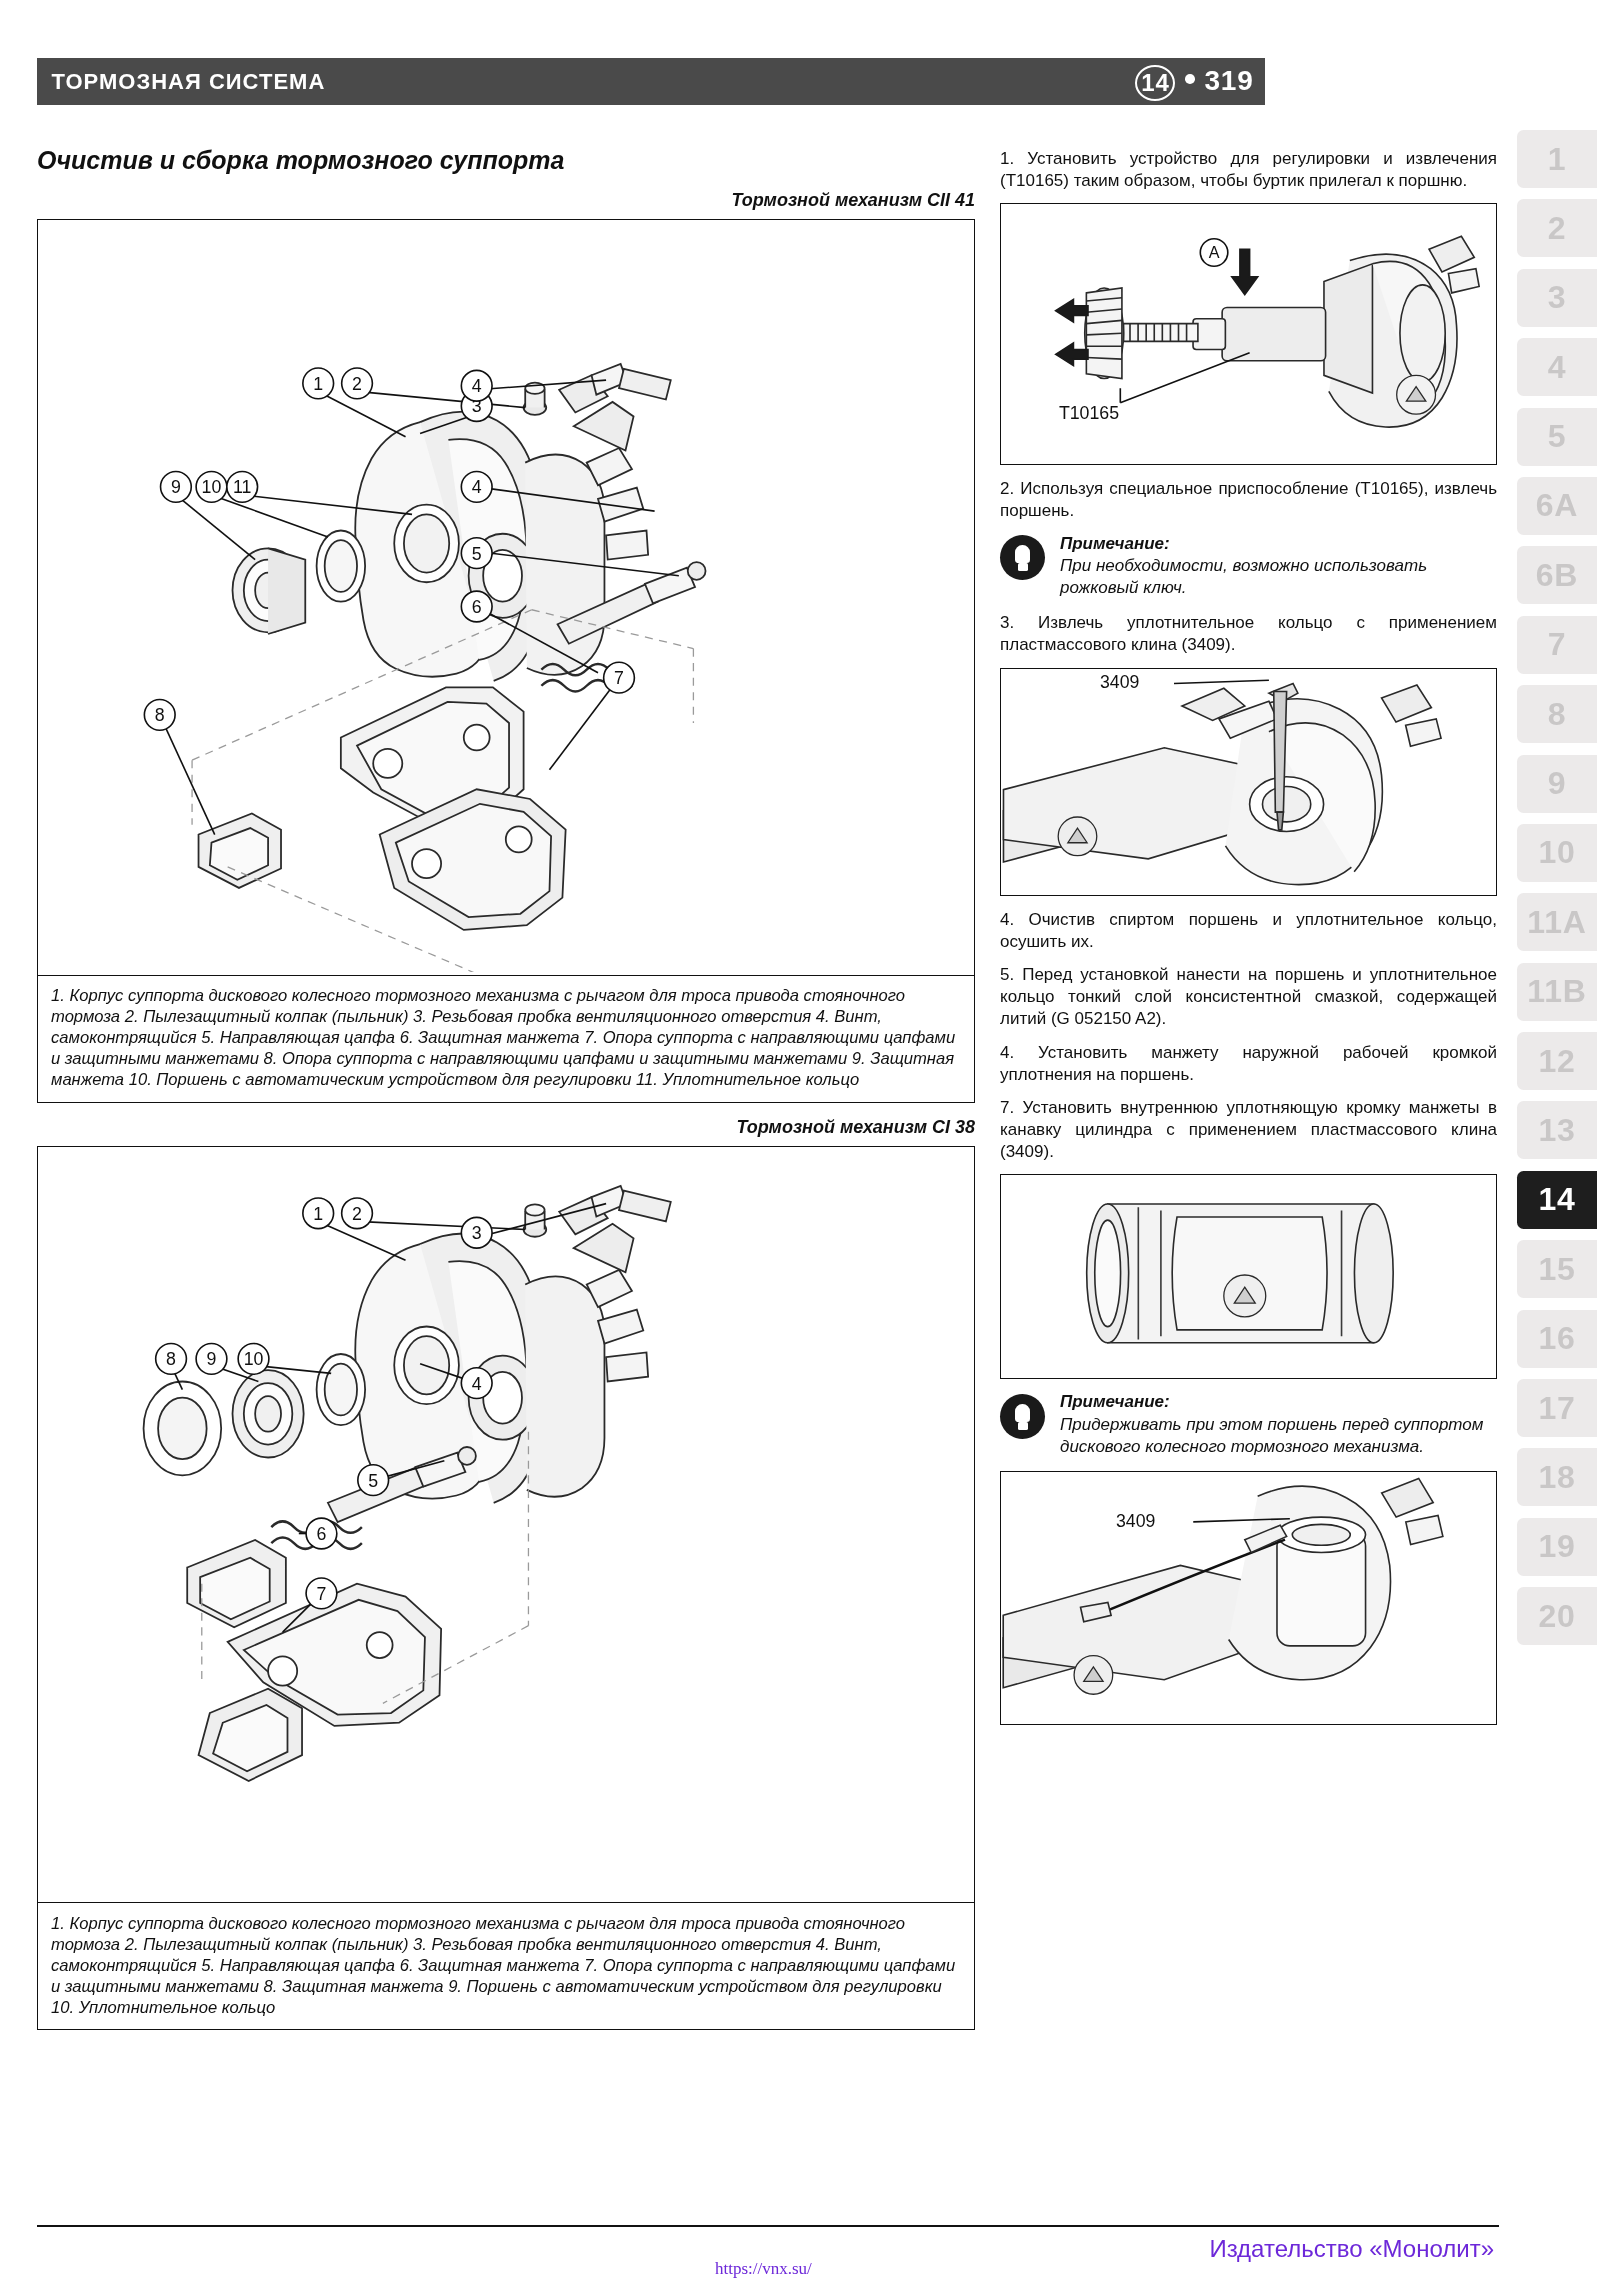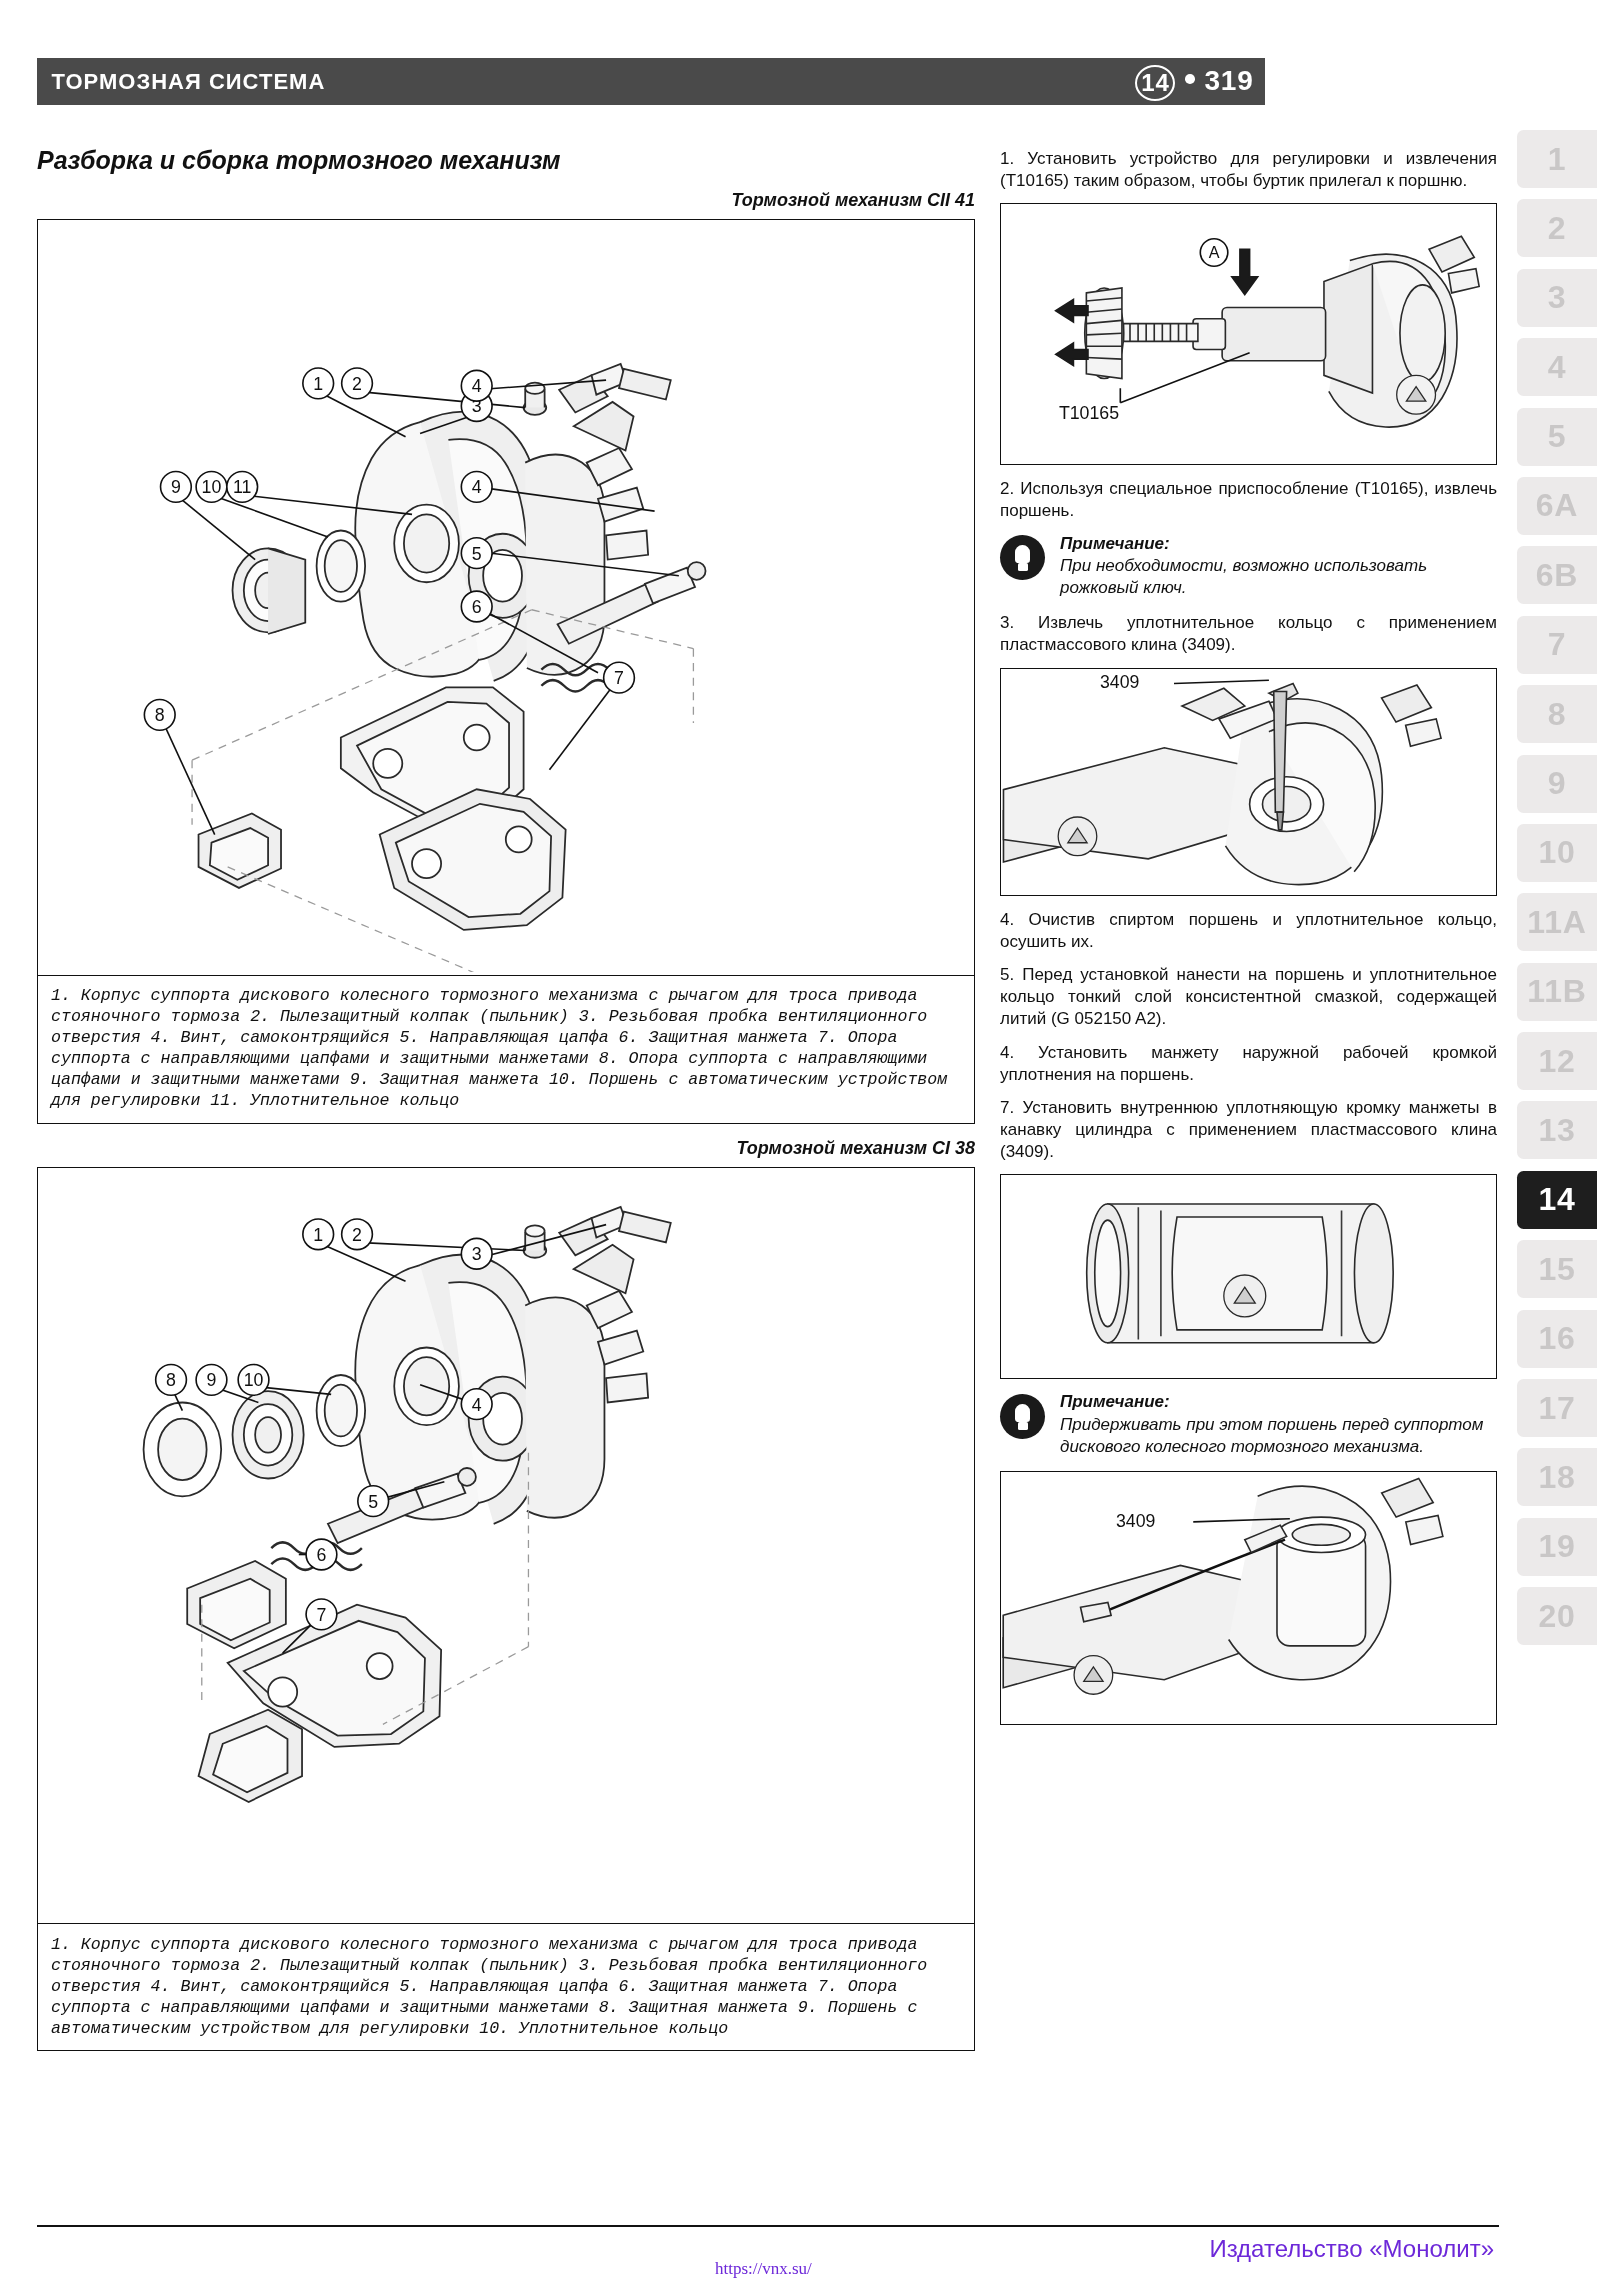--- a/index.html
+++ b/index.html
@@ -14,21 +14,21 @@
   .hdr-dot{display:inline-block;width:9.7px;height:9.7px;border-radius:50%;background:#fff;margin:0 9.7px 6.5px 9.7px;vertical-align:middle;}
 
   
   .col-left{position:absolute;left:37px;top:146px;width:938px;}
   .h-sec{font-size:25px;font-weight:bold;font-style:italic;color:#111;margin:0 0 9.7px 0;}
   .h-sub{font-size:18px;font-weight:bold;font-style:italic;color:#111;margin:14.6px 0 8px 0;text-align:right;}
 
   .figbox{border:1.6px solid #111;background:#fff;position:relative;}
   .fig1{height:755px;}
   .fig2{height:755px;}
-  .capbox{border:1.6px solid #111;border-top:none;background:#fff;padding:9.7px 13px 11.4px 13px;font-family:Liberation Mono, monospace;}
+  .capbox{border:1.6px solid #111;border-top:none;background:#fff;padding:9.7px 13px 11.4px 13px;}
   .capbox p{margin:0;font-size:16.6px;line-height:21px;font-style:italic;color:#111;}
 
   
   .col-right{position:absolute;left:1000px;top:148px;width:497px;}
   .rtext{font-size:17px;line-height:22px;color:#111;text-align:justify;margin:0 0 11.4px 0;}
   .rfig{border:1.6px solid #111;background:#fff;position:relative;margin:8px 0 13px 0;}
   .note{position:relative;padding-left:60px;min-height:57px;margin:11.4px 0 13px 0;}
   .note .bulb{position:absolute;left:0;top:1.6px;width:45px;height:45px;border-radius:50%;background:#1a1a1a;}
   .note .bulb:after{content:"";position:absolute;left:15.4px;top:9.7px;width:14.6px;height:18px;border-radius:7.3px 7.3px 3.2px 3.2px;background:#fff;}
   .note .bulb:before{content:"";position:absolute;left:18px;top:28px;width:9.7px;height:8px;background:#fff;border-radius:1.6px;}
@@ -55,21 +55,21 @@
 
   <div class="hdr">
     <div class="hdr-title">ТОРМОЗНАЯ СИСТЕМА</div>
     <div class="hdr-page">
       <span class="hdr-circ">14</span><span class="hdr-dot"></span><span>319</span>
     </div>
   </div>
 
   <div class="col-left">
 
-    <div class="h-sec">Разборка и сборка тормозного механизм</div>
+    <div class="h-sec">Очистив и сборка тормозного суппорта</div>
     <div class="h-sub">Тормозной механизм CII 41</div>
 
     <div class="figbox fig1">
       <svg viewBox="0 0 1150 930" width="934" height="752">
         <g fill="none" stroke="#2a2a2a" stroke-width="2.2">
 
           <path d="M470 250 q-40 10 -60 45 q-22 40 -20 95 q2 60 10 105 q8 45 40 60 q35 16 75 6 q30 -8 40 -40 q12 -40 12 -95 q0 -60 -12 -105 q-12 -45 -45 -62 q-20 -10 -40 -9 z" fill="#f7f7f7"></path>
           <path d="M470 250 q55 -25 95 -2 q35 20 48 72 q12 48 12 100 q0 55 -14 96 q-14 42 -50 54" fill="#efefef"></path>
           <path d="M505 272 q48 -6 70 28 q22 34 26 92 q4 60 -10 104 q-14 42 -48 48" fill="#fafafa"></path>
           <ellipse cx="572" cy="440" rx="42" ry="52" fill="#ededed"></ellipse>

